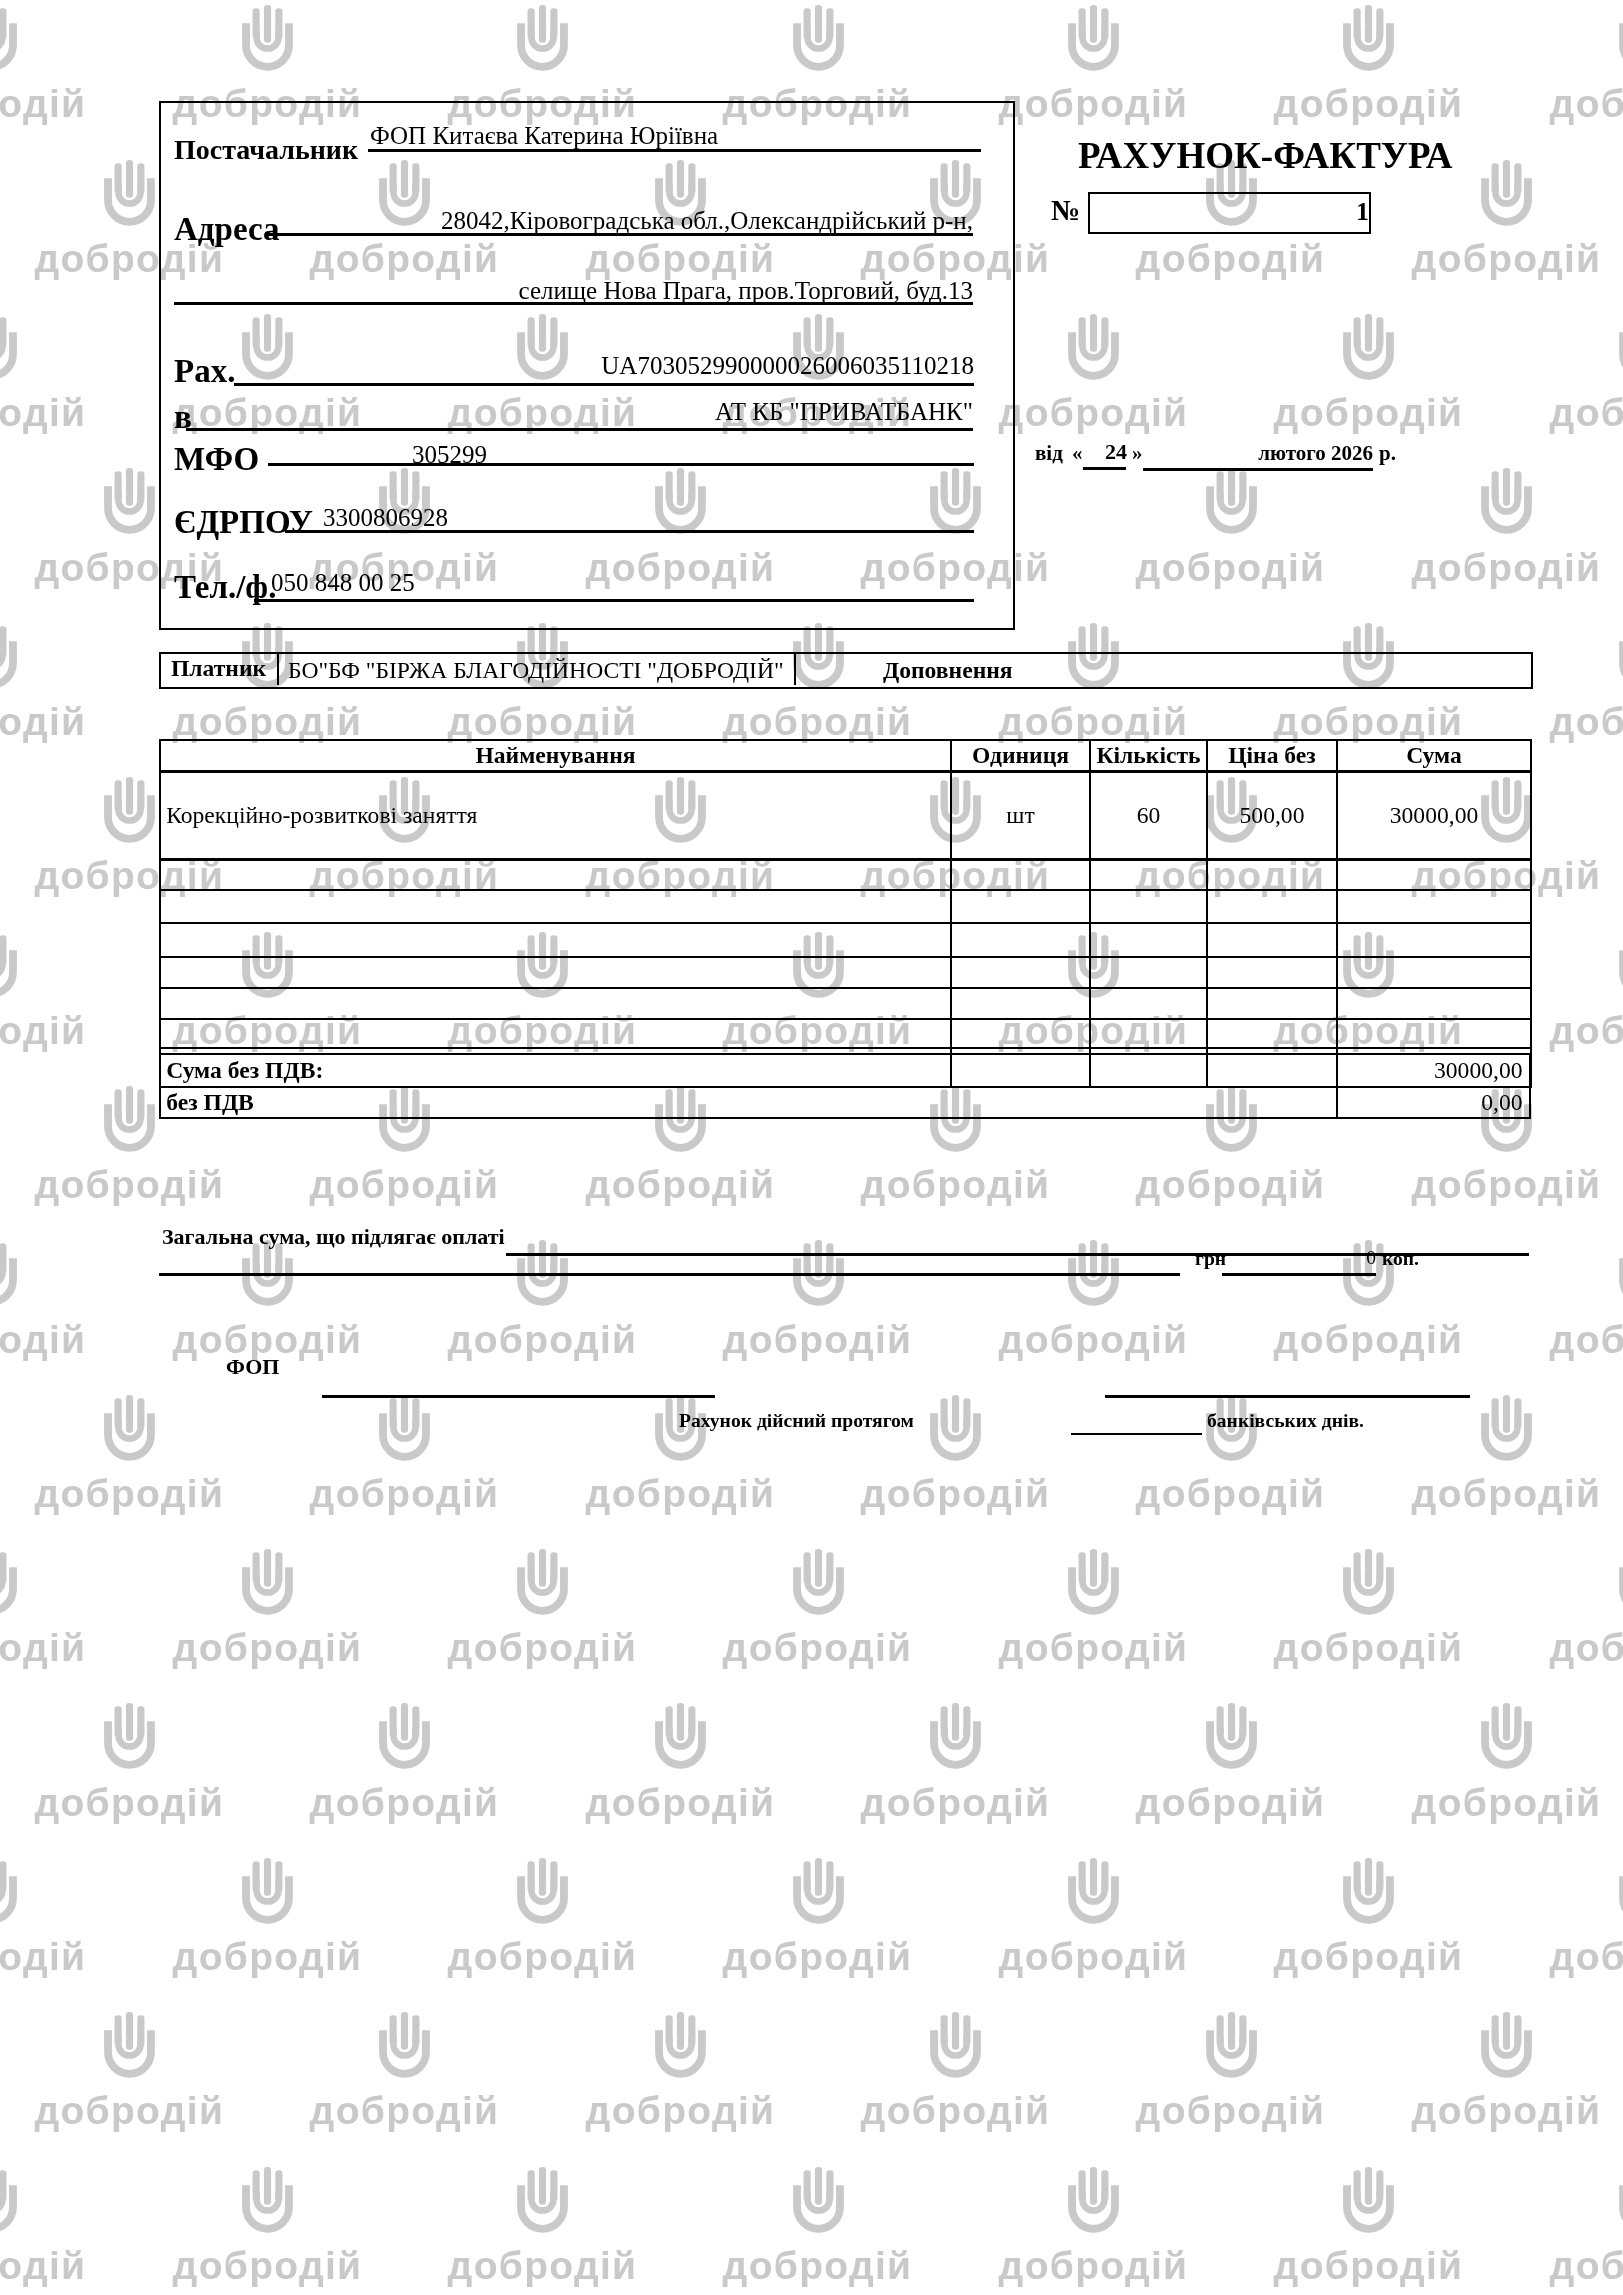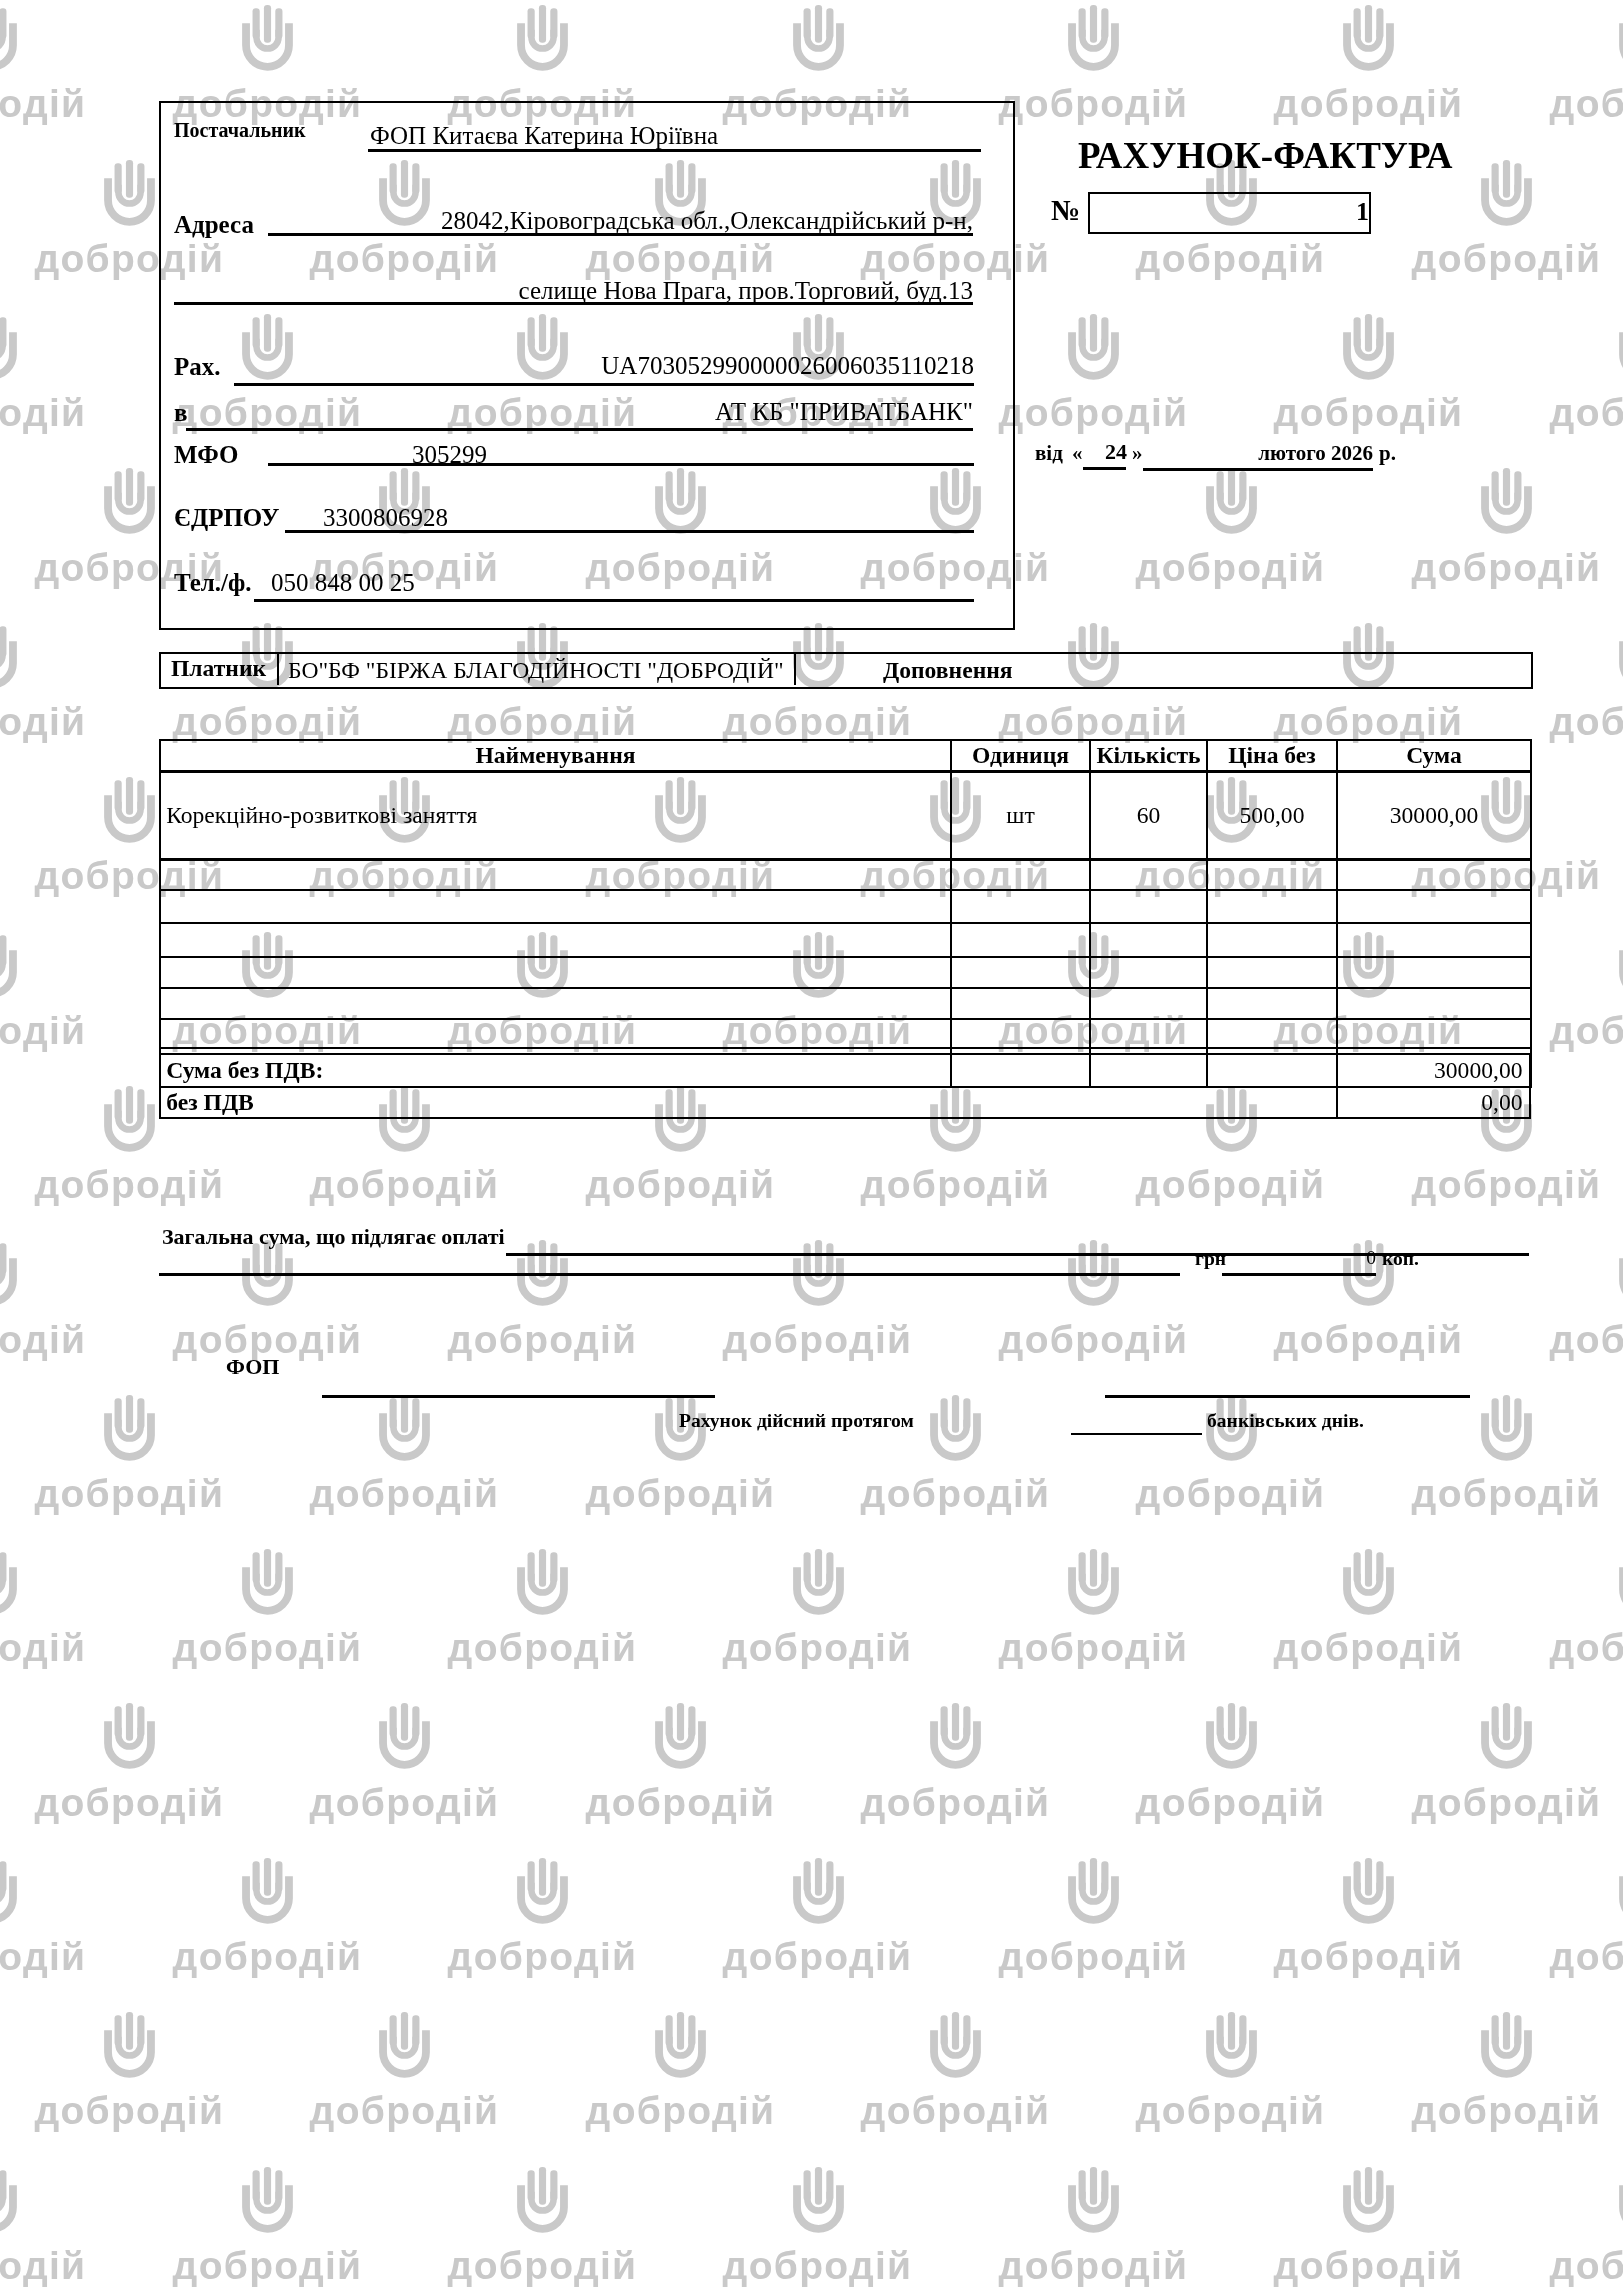--- a/index.html
+++ b/index.html
@@ -5,22 +5,22 @@
   html,body{margin:0;padding:0;background:#888;}
   .page{position:relative;width:1623px;height:2295px;background:#ffffff;overflow:hidden;
         font-family:"Liberation Serif",serif;color:#000;}
   .abs{position:absolute;}
   .z{z-index:2;}
   
   .wm-layer{position:absolute;left:0;top:0;width:100%;height:100%;z-index:1;}
   .wm-text{position:absolute;font-family:"Liberation Sans",sans-serif;font-weight:bold;
            font-size:39px;letter-spacing:1.3px;text-align:center;white-space:nowrap;}
   
-  .lbl{font-weight:bold;font-size:25px;line-height:1.1;white-space:nowrap;}
-  .lbl40{font-weight:bold;font-size:20px;line-height:1.1;white-space:nowrap;}
+  .lbl{font-weight:bold;font-size:33px;line-height:1.1;white-space:nowrap;}
+  .lbl40{font-weight:bold;font-size:28px;line-height:1.1;white-space:nowrap;margin-top:16px;}
   .val{font-size:25px;line-height:1.1;white-space:nowrap;}
   .ctr{text-align:right;}
   .b34{font-weight:bold;font-size:22px;line-height:1.1;white-space:nowrap;}
   .b32{font-weight:bold;font-size:21px;line-height:1.1;white-space:nowrap;}
   .b30{font-weight:bold;font-size:19.6px;line-height:1.1;white-space:nowrap;}
   .r34{font-size:22px;line-height:1.1;white-space:nowrap;}
   .r30{font-size:19.6px;line-height:1.1;white-space:nowrap;}
   .ul{background:#000;height:2.6px;}
   .vline{background:#000;width:2px;}
   .box{border:2.6px solid #000;background:transparent;}

